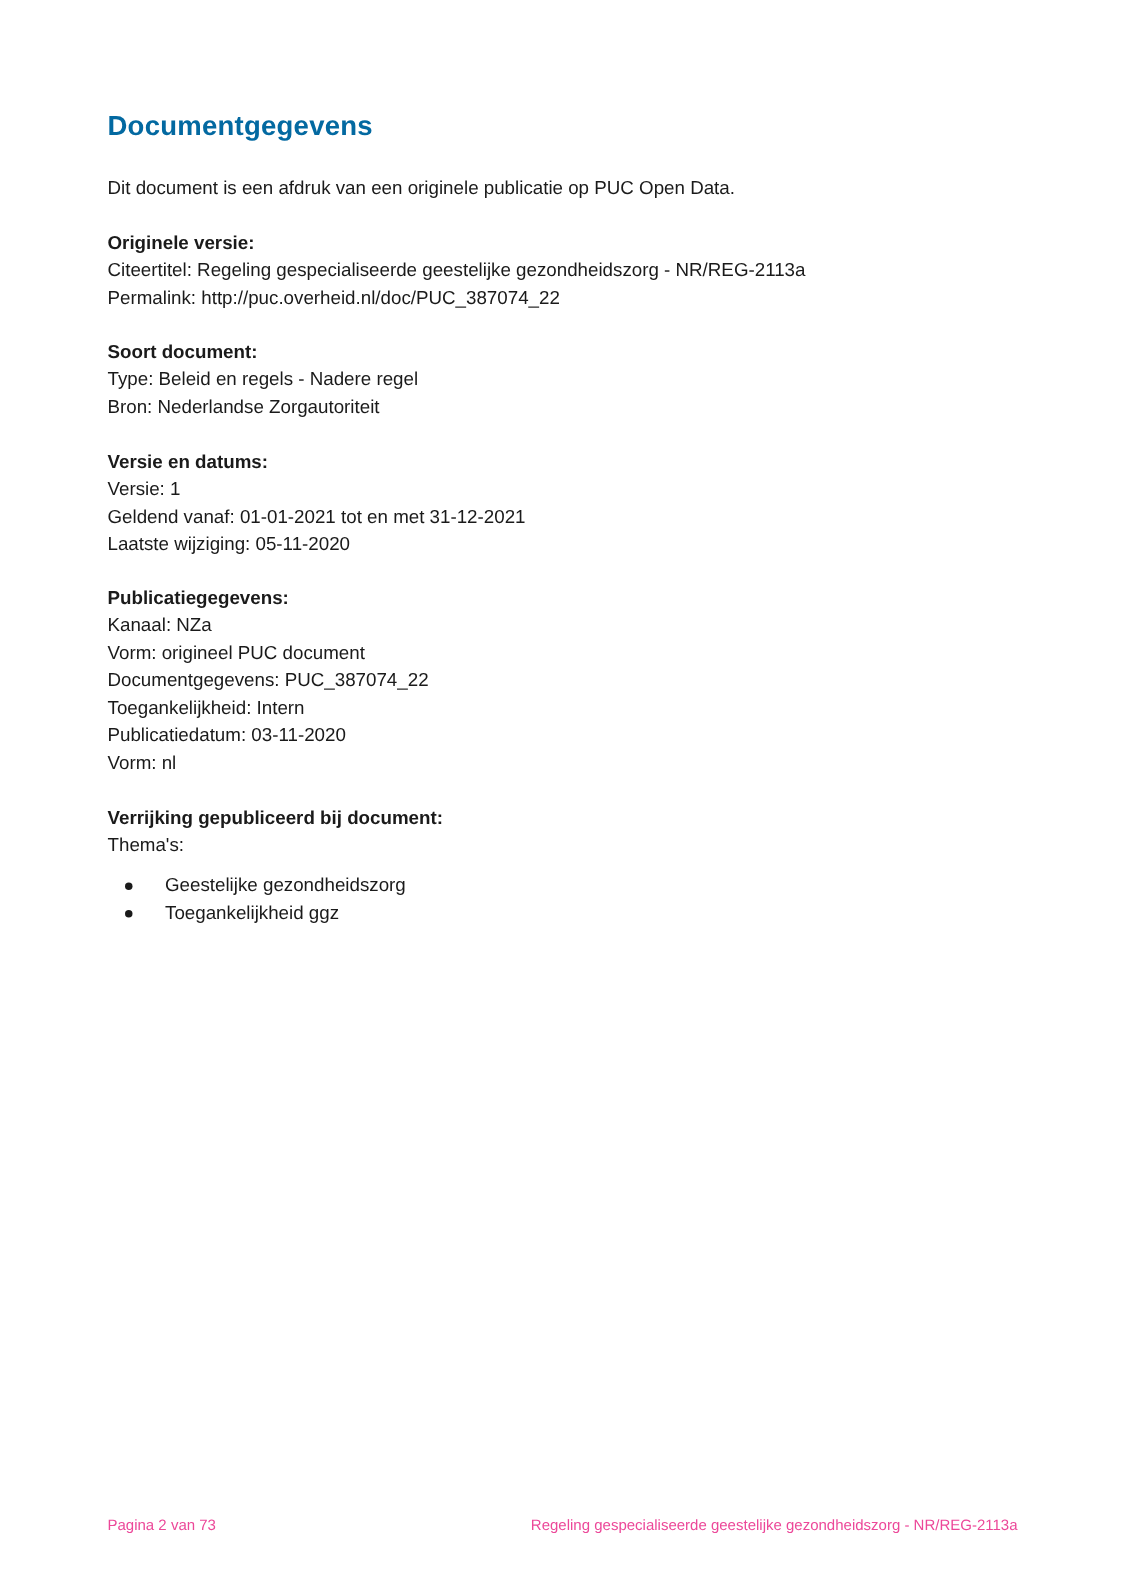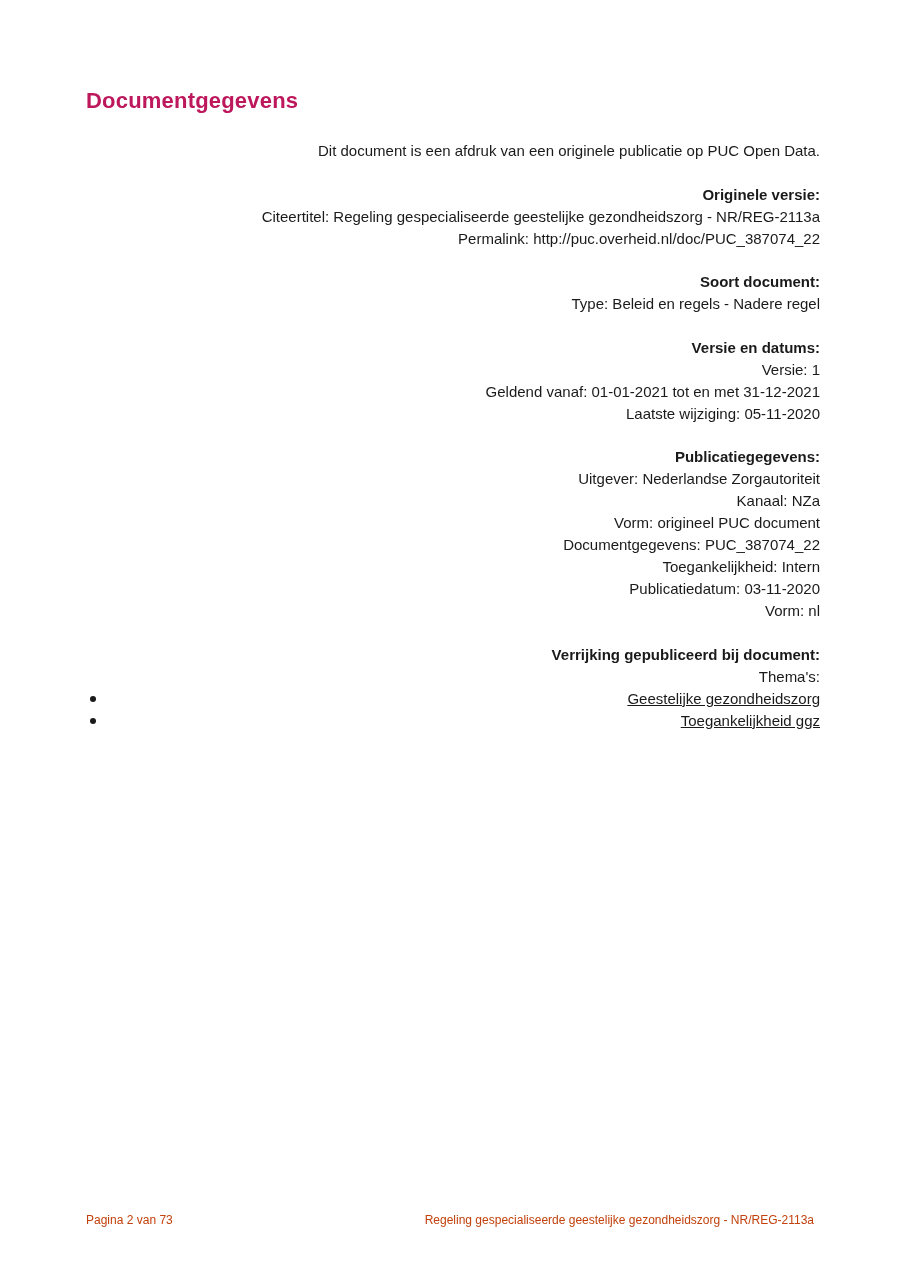--- a/index.html
+++ b/index.html
@@ -16,35 +16,33 @@
     position: absolute;
     left: 86px;
     right: 80px;
     top: 88px;
   }
   .doc-title {
     font-size: 22px;
     font-weight: bold;
     letter-spacing: 0.2px;
     margin: 0 0 26px 0;
-    color: #be185d;
+    color: #0369a1;
   }
   .intro, .line, .section-heading, .bullet-item {
     font-size: 15px;
     line-height: 22px;
-    text-align: right;
   }
   .intro { margin: 0; }
   .section { margin-top: 21.5px; }
   .section-heading { font-weight: bold; }
   ul.bullets {
     list-style: none;
-    margin: 0;
+    margin: 10px;
     padding: 0;
-    text-decoration: underline;
   }
   li.bullet-item {
     position: relative;
     padding-left: 36px;
   }
   .bullet-dot {
     position: absolute;
     left: 4px;
     top: 8px;
     width: 6px;
@@ -55,53 +53,53 @@
   .footer {
     position: absolute;
     left: 86px;
     right: 86px;
     top: 1212px;
     display: flex;
     justify-content: space-between;
     align-items: flex-start;
     font-size: 12px;
     line-height: 16px;
-    color: #c2410c;
+    color: #ec4899;
   }
 </style>
 </head>
 <body>
 
 <div class="content">
 
   <h1 class="doc-title">Documentgegevens</h1>
 
   <p class="intro">Dit document is een afdruk van een originele publicatie op PUC Open Data.</p>
 
   <div class="section">
     <div class="section-heading">Originele versie:</div>
     <div class="line">Citeertitel: Regeling gespecialiseerde geestelijke gezondheidszorg - NR/REG-2113a</div>
     <div class="line">Permalink: http://puc.overheid.nl/doc/PUC_387074_22</div>
   </div>
 
   <div class="section">
     <div class="section-heading">Soort document:</div>
     <div class="line">Type: Beleid en regels - Nadere regel</div>
+    <div class="line">Bron: Nederlandse Zorgautoriteit</div>
   </div>
 
   <div class="section">
     <div class="section-heading">Versie en datums:</div>
     <div class="line">Versie: 1</div>
     <div class="line">Geldend vanaf: 01-01-2021 tot en met 31-12-2021</div>
     <div class="line">Laatste wijziging: 05-11-2020</div>
   </div>
 
   <div class="section">
     <div class="section-heading">Publicatiegegevens:</div>
-    <div class="line">Uitgever: Nederlandse Zorgautoriteit</div>
     <div class="line">Kanaal: NZa</div>
     <div class="line">Vorm: origineel PUC document</div>
     <div class="line">Documentgegevens: PUC_387074_22</div>
     <div class="line">Toegankelijkheid: Intern</div>
     <div class="line">Publicatiedatum: 03-11-2020</div>
     <div class="line">Vorm: nl</div>
   </div>
 
   <div class="section">
     <div class="section-heading">Verrijking gepubliceerd bij document:</div>

